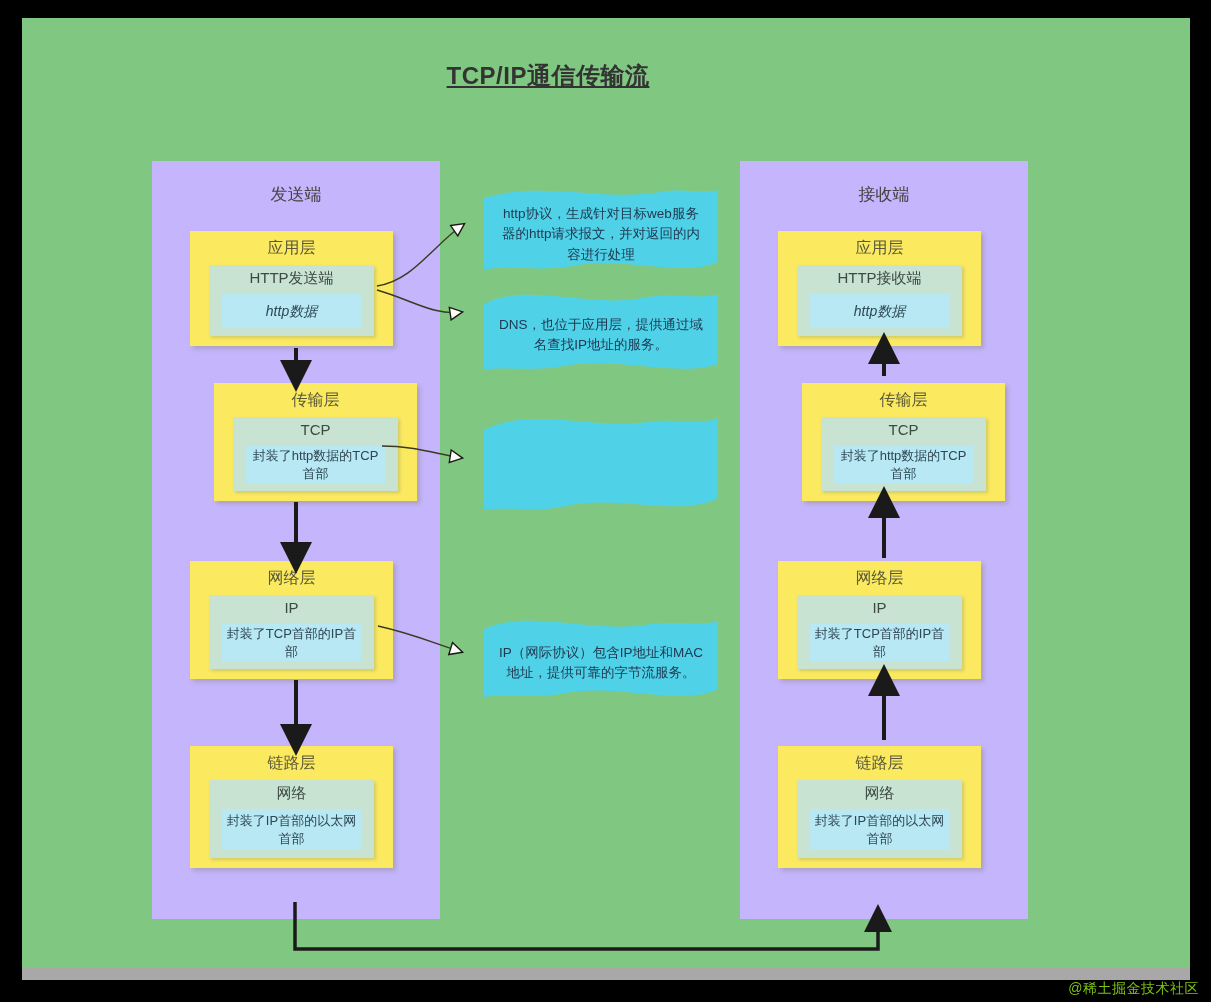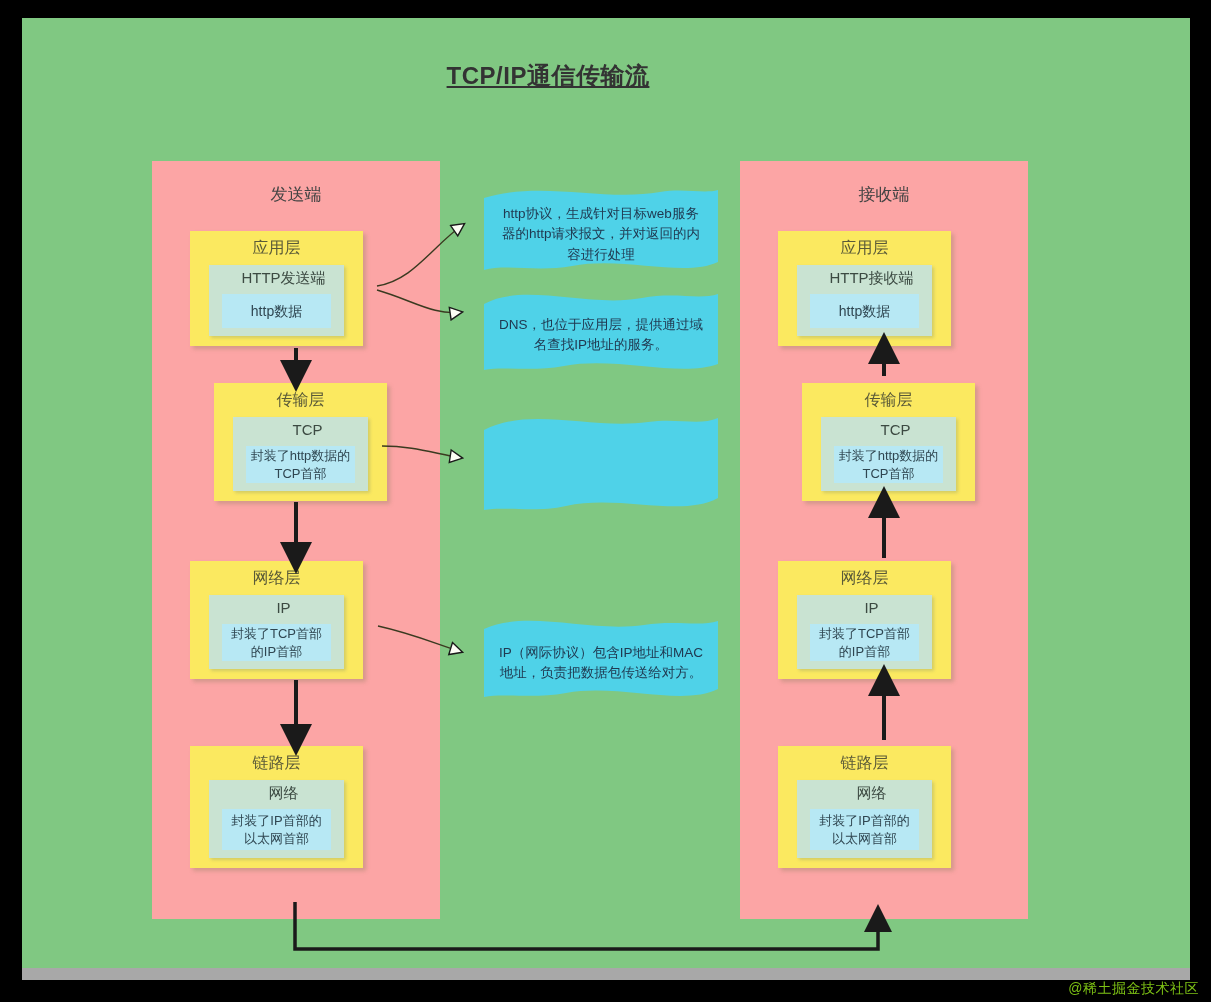--- a/index.html
+++ b/index.html
@@ -42,42 +42,42 @@
     font-size: 24px;
     font-weight: bold;
     color: #333333;
     letter-spacing: 0.5px;
     text-decoration: underline;
   }
 
   
   .column {
     position: absolute;
-    background: #fca5a5;
+    background: #c4b5fd;
     width: 288px;
     top: 143px;
     height: 758px;
   }
   #col-left  { left: 130px; }
   #col-right { left: 718px; }
 
   .column-title {
     position: absolute;
     top: 22px;
     width: 100%;
     text-align: center;
     font-size: 17px;
     color: #444444;
   }
 
   
   .layer {
     position: absolute;
     left: 38px;
-    width: 173px;
+    width: 203px;
     background: #fbe960;
     box-shadow: 3px 3px 4px rgba(120,120,80,0.30);
   }
   .layer-app   { top: 70px;  height: 115px; }
   .layer-trans { top: 222px; height: 118px; margin-left: 24px; }
   .layer-net   { top: 400px; height: 118px; }
   .layer-link  { top: 585px; height: 122px; }
 
   .layer-title {
     position: absolute;
@@ -87,21 +87,20 @@
     font-size: 16px;
     color: #5a5a38;
   }
 
   .proto {
     position: absolute;
     left: 19px; right: 19px;
     top: 34px; bottom: 10px;
     background: #c9e3d2;
     box-shadow: 2px 2px 3px rgba(110,130,110,0.28);
-    padding-left: 7px;
   }
   .proto-name {
     position: absolute;
     top: 4px;
     width: 100%;
     text-align: center;
     font-size: 15px;
     color: #3c4a42;
   }
   .payload {
@@ -111,21 +110,21 @@
     background: #b7e8f4;
     display: flex;
     align-items: center;
     justify-content: center;
     text-align: center;
     font-size: 13px;
     line-height: 1.35;
     color: #2f4651;
     padding: 0 4px;
   }
-  .payload.single { font-size: 14px; }
+  .payload.single { font-size: 14px; font-style: italic; }
 
   
   .note {
     position: absolute;
     color: #203a52;
     font-size: 13.5px;
     line-height: 1.5;
     text-align: center;
   }
   .note .note-svg { position: absolute; left: 0; top: 0; }
@@ -258,21 +257,21 @@
     <div class="note" id="note-tcp">
       <svg class="note-svg" width="234" height="104" viewBox="0 0 234 104">
         <path d="M0,16 C46,-8 108,16 164,8 C194,4 216,12 234,4 L234,84 C198,104 134,80 82,92 C50,99 20,92 0,96 Z" fill="#4fd2e8"></path>
       </svg>
     </div>
 
     <div class="note" id="note-ip">
       <svg class="note-svg" width="234" height="90" viewBox="0 0 234 90">
         <path d="M0,14 C44,-6 106,18 160,10 C192,5 216,12 234,6 L234,74 C198,92 134,68 82,78 C50,84 20,78 0,82 Z" fill="#4fd2e8"></path>
       </svg>
-      <div class="note-text">IP（网际协议）包含IP地址和MAC地址，负责把数据包传送给对方。</div>
+      <div class="note-text">IP（网际协议）包含IP地址和MAC地址，提供可靠的字节流服务。</div>
     </div>
 
     <svg id="overlay" viewBox="0 0 1168 950">
       <defs>
         <marker id="solidArrow" markerWidth="9" markerHeight="9" refX="4.5" refY="4.5" orient="auto">
           <path d="M0.5,0.5 L8.5,4.5 L0.5,8.5 Z" fill="#1a1a1a"></path>
         </marker>
         <marker id="hollowArrow" markerWidth="11" markerHeight="11" refX="9.5" refY="5.5" orient="auto">
           <path d="M1,1 L10,5.5 L1,10 Z" fill="#fdfdf5" stroke="#1a1a1a" stroke-width="1"></path>
         </marker>

